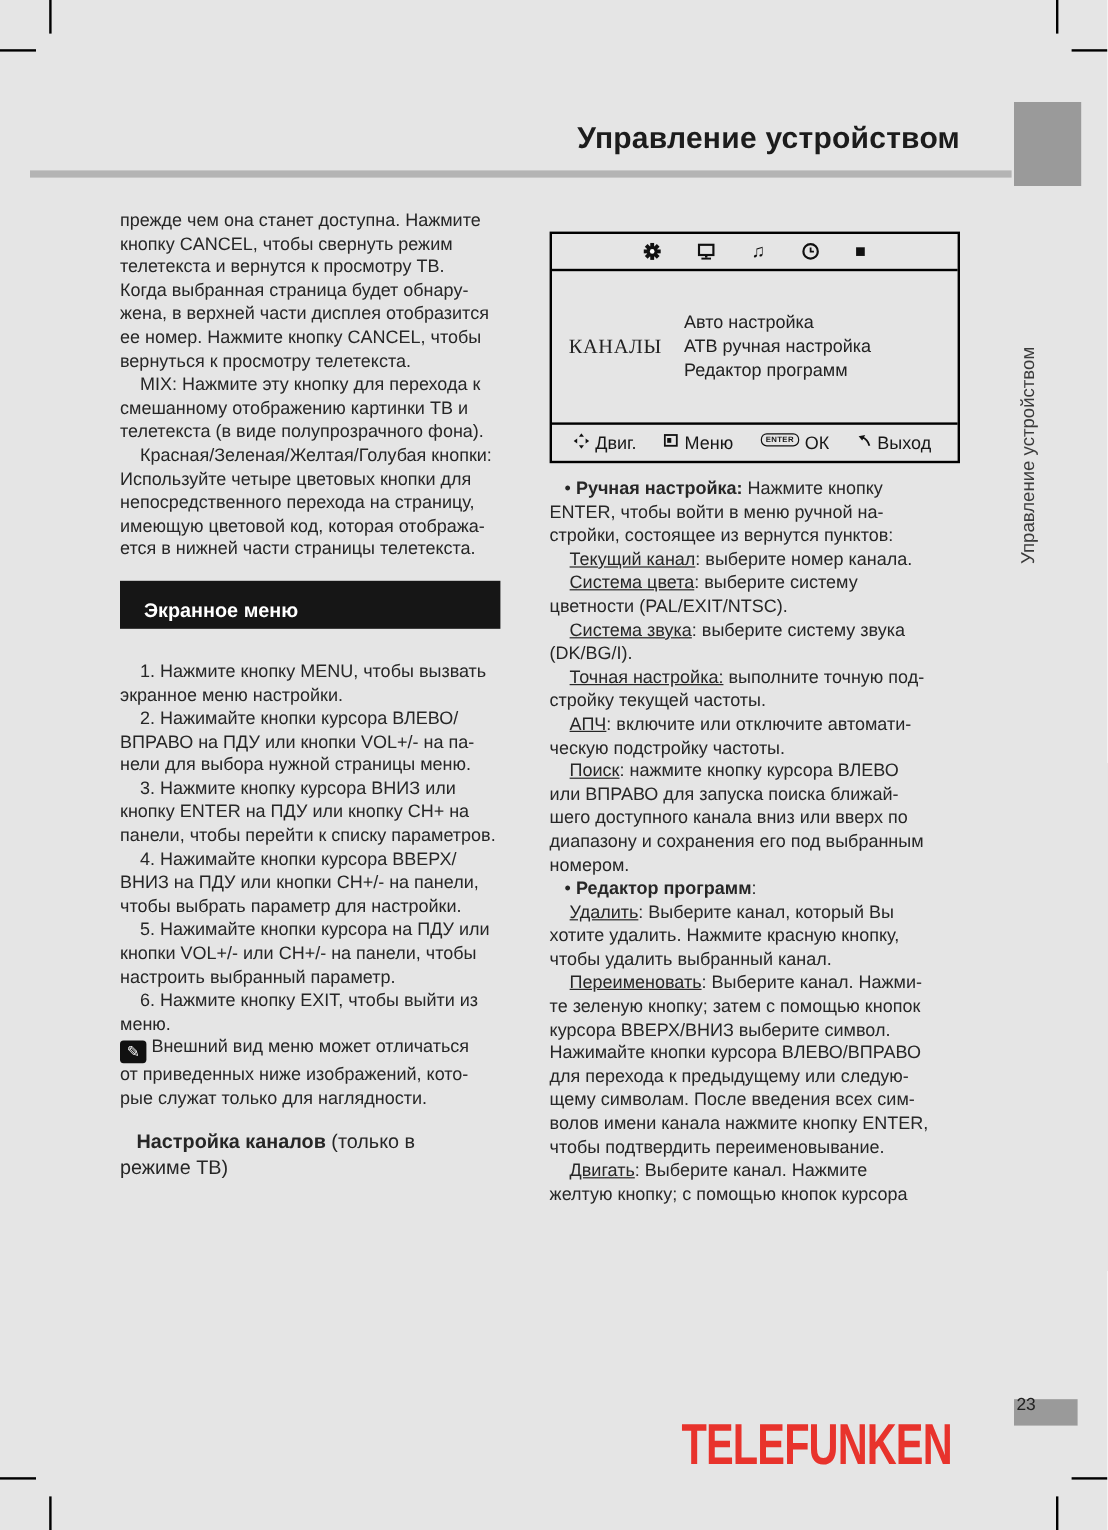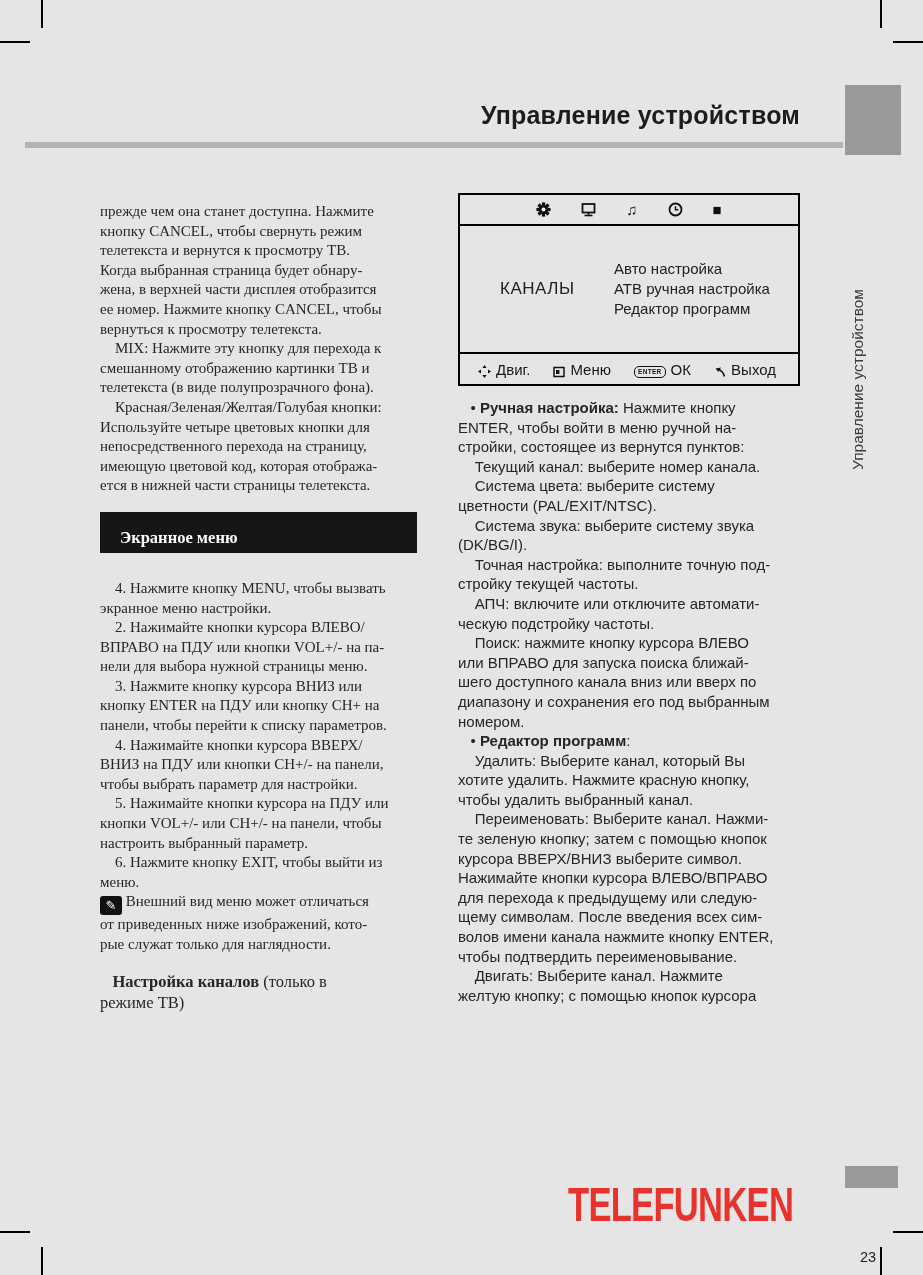--- a/index.html
+++ b/index.html
@@ -13,52 +13,52 @@
   .page-title{position:absolute;top:101px;right:123px;font-size:25px;font-weight:bold;color:#1c1c1c;letter-spacing:.2px;}
   .title-rule{position:absolute;left:25px;top:142px;width:818px;height:6px;background:#b4b4b4;}
 
   
   .tab-top{position:absolute;left:845px;top:85px;width:56px;height:70px;background:#9a9a9a;}
   .tab-bottom{position:absolute;left:845px;top:1166px;width:53px;height:22px;background:#9a9a9a;}
   .v-label{position:absolute;left:849px;top:470px;width:302px;transform:rotate(-90deg);
            transform-origin:0 0;font-size:15.5px;color:#3a3a3a;white-space:pre;}
 
   
-  .col-left{position:absolute;left:100px;top:202px;width:362px;font-family:Liberation Serif, serif;}
+  .col-left{position:absolute;left:100px;top:174px;width:362px;}
   .col-right{position:absolute;left:458px;top:193px;width:360px;}
 
   .para{white-space:pre;font-size:15px;line-height:19.6px;margin:0;color:#262626;}
   .b{font-weight:bold;}
-  .u{text-align:right;}
+  .u{text-decoration:underline;text-align:right;}
   .section-bar{background:#161616;color:#ffffff;font-weight:bold;font-size:16.5px;
                width:317px;box-sizing:border-box;padding:16px 0 5px 20px;margin:16px 0 26px 0;}
   .heading{font-size:16.5px;line-height:21px;margin-top:16px;white-space:pre;}
   .note-icon{display:inline-block;width:22px;height:19px;background:#111;border-radius:3px;
              color:#fff;font-size:13px;line-height:19px;text-align:center;vertical-align:-4px;}
 
   
   .tv-box{width:342px;height:193px;border:2px solid #000;box-sizing:border-box;margin-bottom:12px;
           display:flex;flex-direction:column;}
   .tv-iconbar{height:29px;border-bottom:2px solid #000;display:flex;align-items:center;
               justify-content:center;gap:30px;}
   .tv-iconbar .glyph{font-size:15px;line-height:1;color:#111;}
   .tv-body{flex:1;display:flex;align-items:center;}
-  .tv-category{font-size:17px;letter-spacing:.5px;margin-left:40px;width:96px;color:#222;}
-  .tv-items{margin-left:18px;font-size:15px;line-height:20px;color:#222;}
+  .tv-category{font-size:17px;letter-spacing:.5px;margin-left:14px;width:96px;color:#222;font-family:Liberation Serif, serif;}
+  .tv-items{margin-left:0;font-size:15px;line-height:20px;color:#222;}
   .tv-footer{height:30px;border-top:2px solid #000;display:flex;align-items:center;
              justify-content:space-between;padding:0 22px 0 18px;font-size:15px;font-weight:500;color:#171717;}
-  .tv-footer .fitem{display:flex;align-items:flex-end;gap:5px;}
+  .tv-footer .fitem{display:flex;align-items:flex-start;gap:5px;}
   .enter-badge{display:inline-block;border:1.3px solid #111;border-radius:5px;font-size:6.5px;
                padding:1px 3px;letter-spacing:.3px;line-height:1.2;font-weight:bold;}
   .icon-svg{display:block;}
 
   
   .brand{position:absolute;left:568px;top:1177px;font-size:48px;font-weight:bold;color:#e8332c;
          transform:scaleX(0.72);transform-origin:0 0;letter-spacing:-1px;white-space:pre;}
-  .page-num{position:absolute;left:847px;top:1249px;font-size:14.5px;color:#222;margin-left:13px;}
+  .page-num{position:absolute;left:847px;top:1163px;font-size:14.5px;color:#222;}
 </style>
 </head>
 <body>
 
 <div class="page">
 
   <div class="crop" style="left:41px;top:0;width:2px;height:28px;"></div>
   <div class="crop" style="left:0;top:41px;width:30px;height:2px;"></div>
   <div class="crop" style="left:880px;top:0;width:2px;height:28px;"></div>
   <div class="crop" style="left:893px;top:41px;width:30px;height:2px;"></div>
@@ -82,21 +82,21 @@
 вернуться к просмотру телетекста.</span></div>
       <div class="para"><span>    MIX: Нажмите эту кнопку для перехода к
 смешанному отображению картинки ТВ и
 телетекста (в виде полупрозрачного фона).</span></div>
       <div class="para"><span>    Красная/Зеленая/Желтая/Голубая кнопки:
 Используйте четыре цветовых кнопки для
 непосредственного перехода на страницу,
 имеющую цветовой код, которая отобража-
 ется в нижней части страницы телетекста.</span></div>
       <div class="section-bar"><span>Экранное меню</span></div>
-      <div class="para"><span>    4. Нажмите кнопку MENU, чтобы вызвать
+      <div class="para"><span>    1. Нажмите кнопку MENU, чтобы вызвать
 экранное меню настройки.</span></div>
       <div class="para"><span>    2. Нажимайте кнопки курсора ВЛЕВО/
 ВПРАВО на ПДУ или кнопки VOL+/- на па-
 нели для выбора нужной страницы меню.</span></div>
       <div class="para"><span>    3. Нажмите кнопку курсора ВНИЗ или
 кнопку ENTER на ПДУ или кнопку CH+ на
 панели, чтобы перейти к списку параметров.</span></div>
       <div class="para"><span>    4. Нажимайте кнопки курсора ВВЕРХ/
 ВНИЗ на ПДУ или кнопки CH+/- на панели,
 чтобы выбрать параметр для настройки.</span></div>

